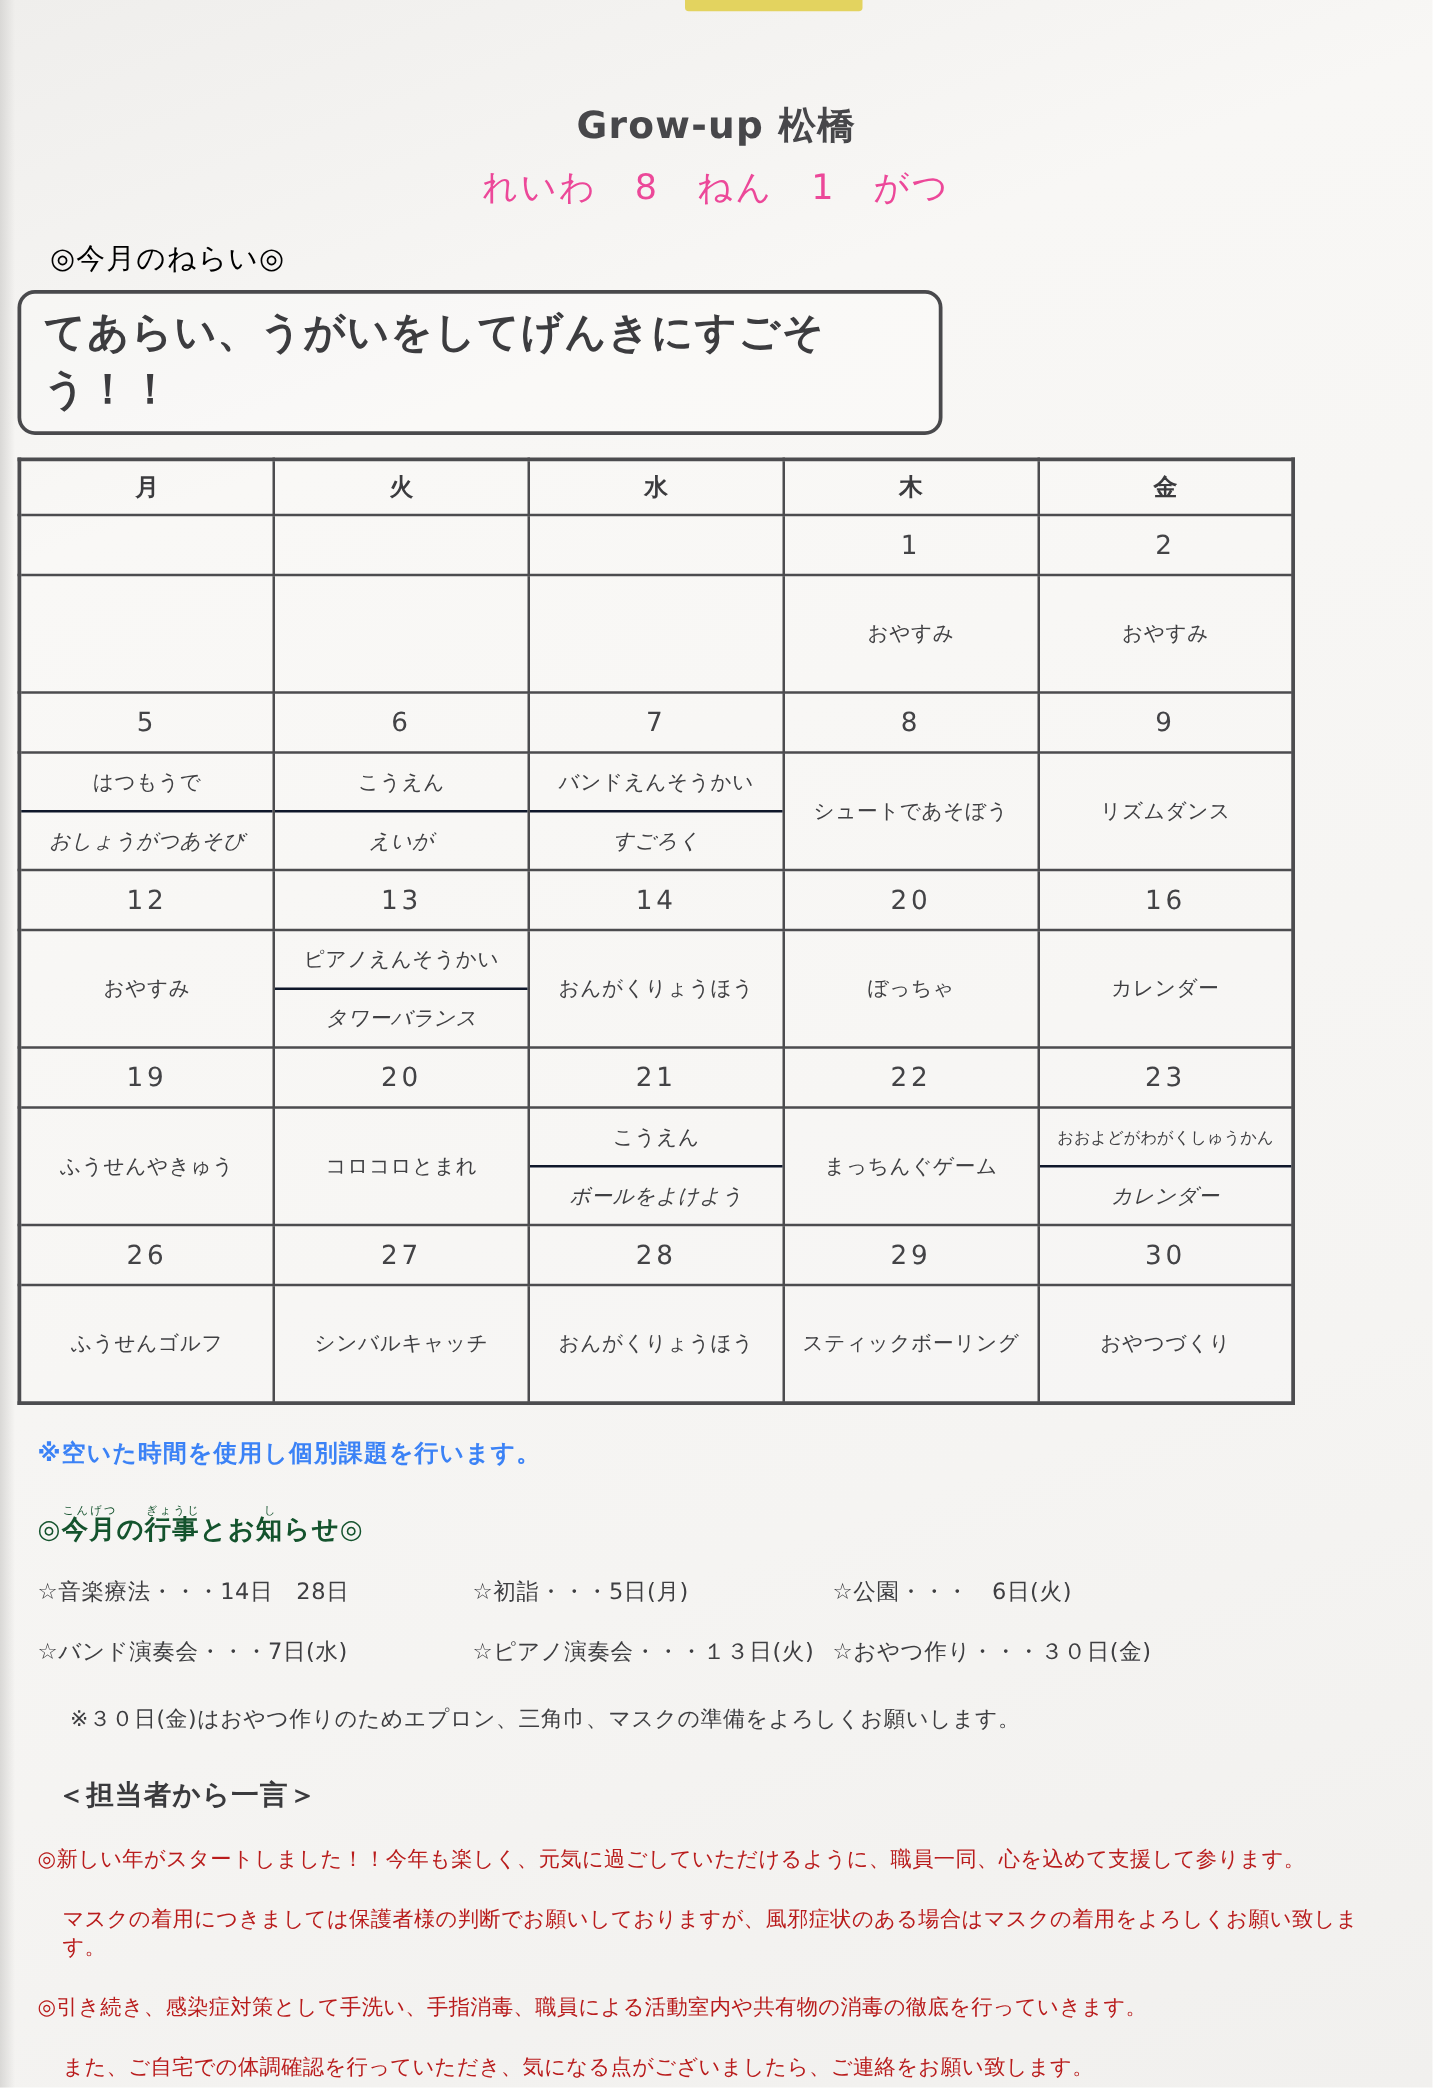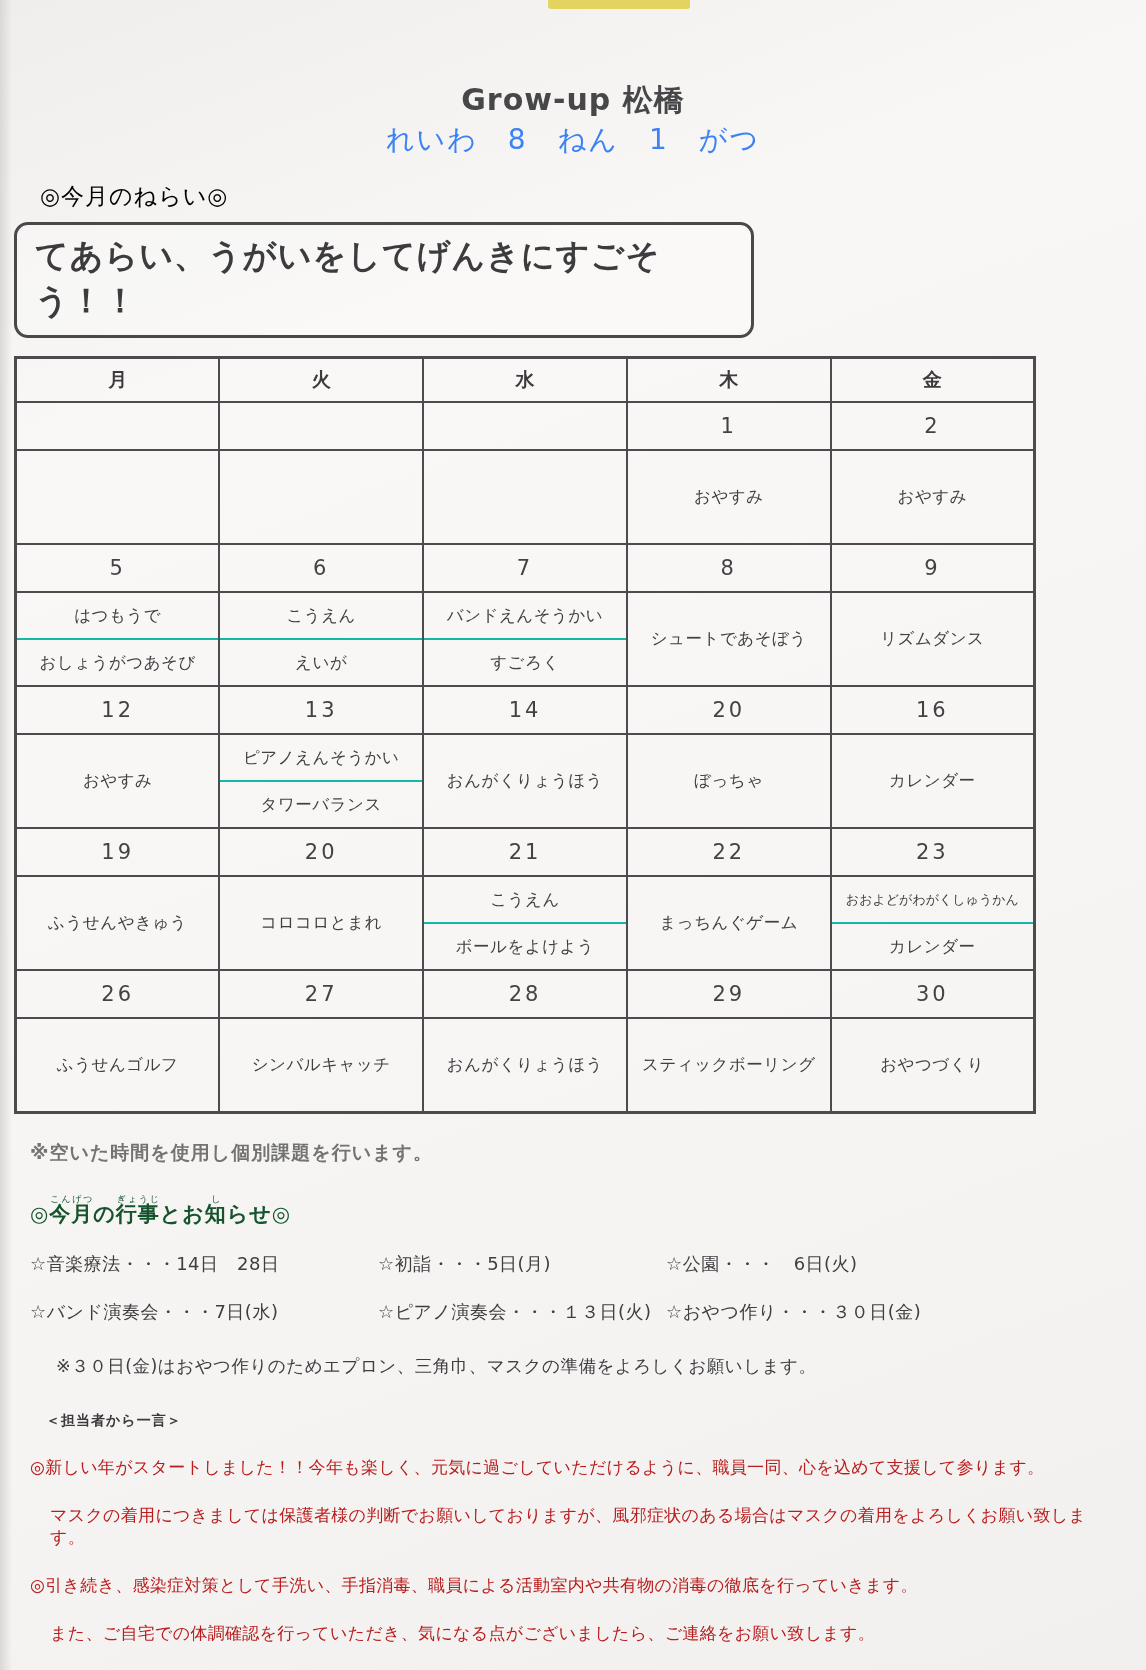--- a/index.html
+++ b/index.html
@@ -8,53 +8,53 @@
     color:#3f3f41;
     background:
       linear-gradient(90deg, #d9d8d6 0px, rgba(217,216,214,0) 12px),
       linear-gradient(160deg, #efeeec 0%, #f8f7f5 22%, #f5f4f2 70%, #f1f0ee 100%);
     position:relative;
   }
   .scan-strip{position:absolute;top:0;left:548px;width:142px;height:9px;background:#e3d35f;border-radius:0 0 3px 3px;}
   .paper{padding-top:80px;}
 
   .title{ text-align:center; font-size:30px; font-weight:600; color:#47474a; letter-spacing:1px;}
-  .subtitle{ text-align:center; font-size:28px; color:#3b82f6; letter-spacing:2px;}
+  .subtitle{ text-align:center; font-size:28px; color:#ec4899; margin-top:10px; letter-spacing:2px;}
 
   .goal-heading{ margin:22px 0 0 40px; font-size:23px; font-weight:400; color:#000000; letter-spacing:1px;}
   .goal-box{
     margin:10px 0 12px 14px; width:700px;
     border:3.5px solid #49494c; border-radius:14px;
     padding:9px 16px 11px 18px;
     font-size:33px; font-weight:600; color:#3c3c3f; letter-spacing:1px;
     background:rgba(255,255,255,0.25);
   }
 
   table.cal{ margin:18px 0 0 14px; width:1022px; border-collapse:collapse; table-layout:fixed;
     border:3px solid #4c4c4f; background:rgba(255,255,255,0.15);}
   table.cal th, table.cal td{ border:2px solid #4c4c4f; text-align:center; vertical-align:middle; padding:0;}
   table.cal th{ height:42px; font-size:19px; font-weight:600; color:#3b3b3e;}
   td.date-cell{ height:46px; font-size:21px; letter-spacing:3px; color:#434346;}
   td.act-cell{ height:92px; font-size:16.5px; color:#404043; letter-spacing:0.5px;}
   .act-single{ display:flex; align-items:center; justify-content:center; height:100%;}
   .act-stack{ display:flex; flex-direction:column; height:100%;}
   .act-half{ flex:1; display:flex; align-items:center; justify-content:center;}
-  .act-div{ border-top:2px solid #14b8a6;}
+  .act-div{ border-top:2px solid #0f172a;font-style:italic;}
   .small-act{ font-size:13px; letter-spacing:0;}
 
-  .free-note{ margin:26px 0 0 30px; font-size:19px; font-weight:600; color:#737373; letter-spacing:1px;}
+  .free-note{ margin:26px 0 0 30px; font-size:19px; font-weight:600; color:#3b82f6; letter-spacing:1px;}
 
   .notices-heading{ margin:28px 0 0 30px; font-size:21px; font-weight:700; color:#14532d; letter-spacing:1px;}
   .notices-heading rt{ font-size:9px; font-weight:400; letter-spacing:0;}
   .notice-line{ margin:24px 0 0 30px; font-size:18px; color:#3e3e41; display:flex; letter-spacing:0.5px;}
   .notice-line .notice-item:nth-child(1){ min-width:348px;}
   .notice-line .notice-item:nth-child(2){ min-width:288px;}
   .prep-note{ margin:30px 0 0 56px; font-size:17.5px; color:#3e3e41; letter-spacing:0.5px;}
 
-  .staff-heading{ margin:34px 0 0 46px; font-size:14px; font-weight:600; color:#3a3a3d; letter-spacing:1px;}
+  .staff-heading{ margin:34px 0 0 46px; font-size:22px; font-weight:600; color:#3a3a3d; letter-spacing:1px;}
   .staff-par{ margin:26px 56px 0 30px; font-size:17px; line-height:22px; color:#b91c1c; letter-spacing:0.3px;}
   .staff-par.indent{ margin-left:50px;}
 </style>
 </head>
 <body>
 
 <div class="scan-strip"></div>
 
 <div class="paper">
 

